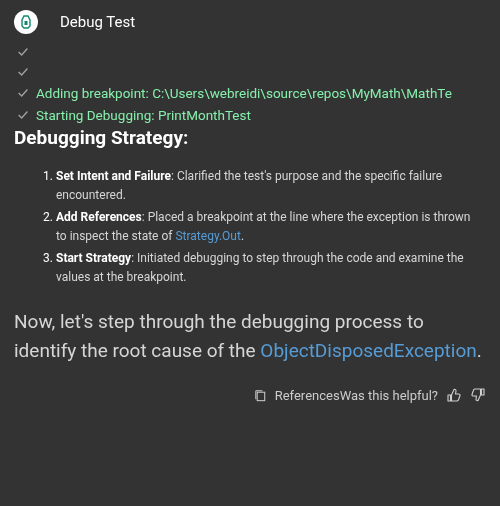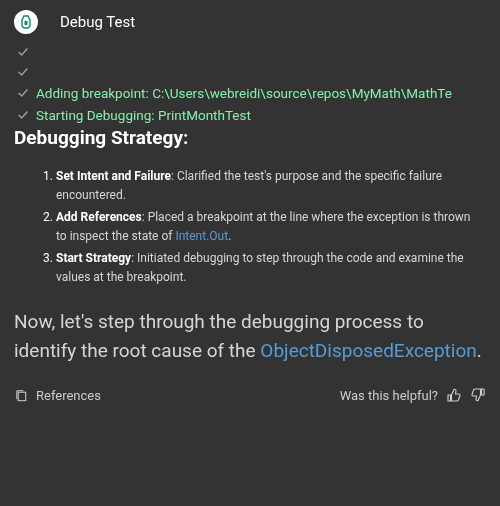--- a/index.html
+++ b/index.html
@@ -83,21 +83,21 @@
     .body-text {
       color: #d6d6d6;
       font-size: 19px;
       line-height: 1.55;
       margin-top: 20px;
       padding-right: 4px;
     }
     .footer {
       display: flex;
       align-items: center;
-      justify-content: space-between;
+      justify-content: flex-end;
       margin-top: 22px;
       font-size: 13px;
       color: #cccccc;
     }
     .refs {
       display: flex;
       align-items: center;
       gap: 7px;
     }
     .feedback {
@@ -148,21 +148,21 @@
   <span>Starting Debugging: PrintMonthTest</span>
 </div>
 
 <h2 class="section-title">Debugging Strategy:</h2>
 
 <ol class="steps">
   <li>
     <span class="step-title">Set Intent and Failure</span><span>: Clarified the test's purpose and the specific failure encountered.</span>
   </li>
   <li>
-    <span class="step-title">Add References</span><span>: Placed a breakpoint at the line where the exception is thrown to inspect the state of </span><span class="link">Intent.Out</span><span>.</span>
+    <span class="step-title">Add References</span><span>: Placed a breakpoint at the line where the exception is thrown to inspect the state of </span><span class="link">Strategy.Out</span><span>.</span>
   </li>
   <li>
     <span class="step-title">Start Strategy</span><span>: Initiated debugging to step through the code and examine the values at the breakpoint.</span>
   </li>
 </ol>
 
 <p class="body-text">
   <span>Now, let's step through the debugging process to identify the root cause of the </span><span class="link">ObjectDisposedException</span><span>.</span>
 </p>
 

